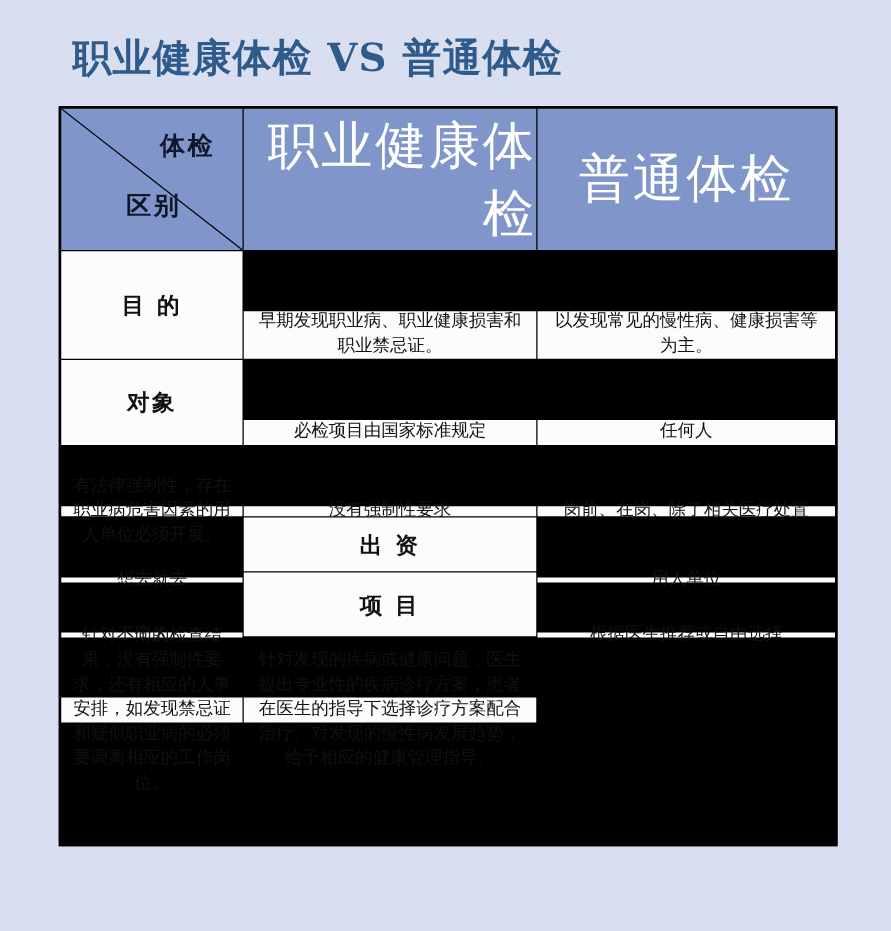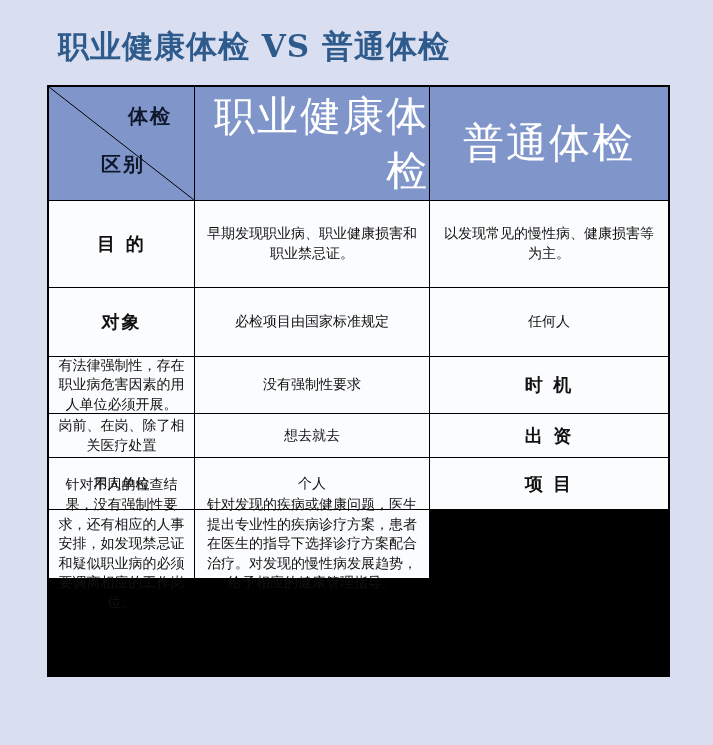--- a/index.html
+++ b/index.html
@@ -67,20 +67,21 @@
   .corner-label.bl{bottom:22px;left:24px;margin-left:28px;}
   .row-label{
     font-weight:bold;
     font-size:18px;
     letter-spacing:2px;
   }
   .body-cell{
     font-size:14px;
     line-height:1.4;
     padding:2px 8px;
+    margin-top:48px;
   }
 </style>
 </head>
 <body>
 
 <h1 class="page-title">职业健康体检 VS 普通体检</h1>
 
 <div class="cmp-table">
 
   <div class="cell corner">
@@ -97,26 +98,26 @@
   <div class="cell body-cell">早期发现职业病、职业健康损害和职业禁忌证。</div>
   <div class="cell body-cell">以发现常见的慢性病、健康损害等为主。</div>
 
   <div class="cell row-label">对象</div>
   <div class="cell body-cell">必检项目由国家标准规定</div>
   <div class="cell body-cell">任何人</div>
 
   <div class="cell body-cell">有法律强制性，存在职业病危害因素的用人单位必须开展。</div>
   <div class="cell body-cell">没有强制性要求</div>
 
-  <div class="cell row-label">时 机</div>
   <div class="cell body-cell">岗前、在岗、除了相关医疗处置</div>
   <div class="cell body-cell">想去就去</div>
 
   <div class="cell row-label">出 资</div>
   <div class="cell body-cell">用人单位</div>
   <div class="cell body-cell">个人</div>
 
   <div class="cell row-label">项 目</div>
+  <div class="cell body-cell">根据医生推荐或自由选择</div>
 
   <div class="cell body-cell">针对不同的检查结果，没有强制性要求，还有相应的人事安排，如发现禁忌证和疑似职业病的必须要调离相应的工作岗位。</div>
   <div class="cell body-cell">针对发现的疾病或健康问题，医生提出专业性的疾病诊疗方案，患者在医生的指导下选择诊疗方案配合治疗。对发现的慢性病发展趋势，给予相应的健康管理指导。</div>
 
 </div>
 
 </body></html>

